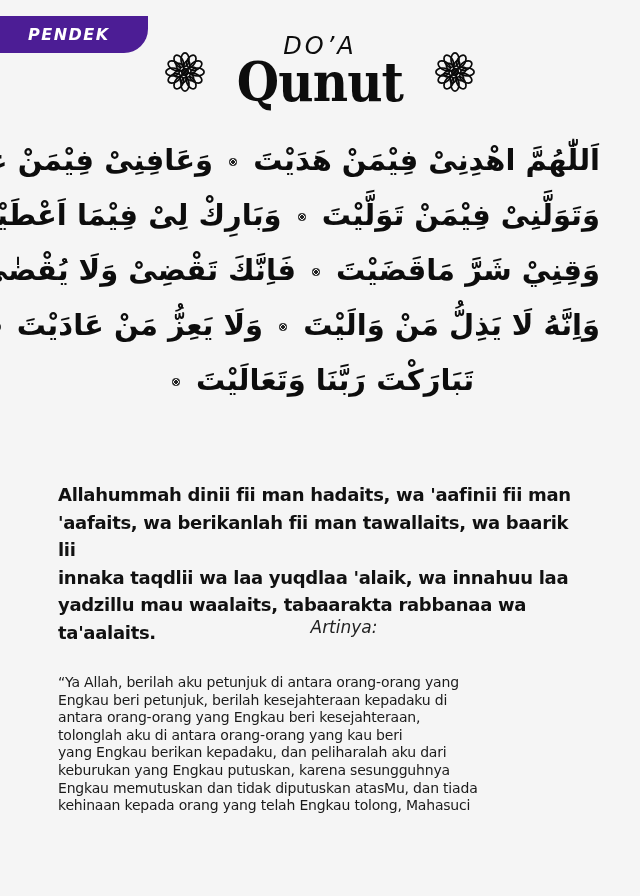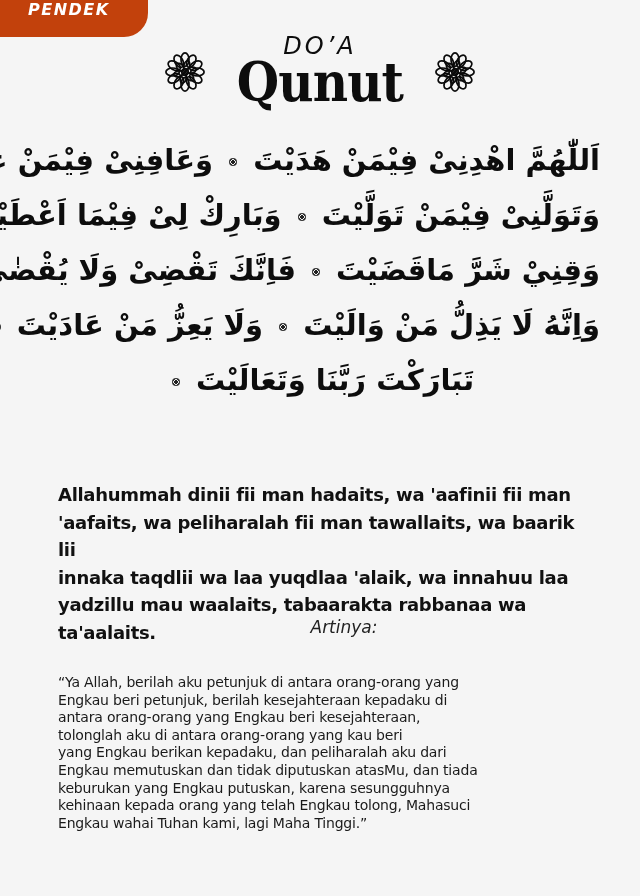--- a/index.html
+++ b/index.html
@@ -11,32 +11,33 @@
       height: 896px;
       background: #f5f5f5;
       position: relative;
       overflow: hidden;
       color: #0d0d0d;
       font-family: "DejaVu Sans", sans-serif;
     }
     .badge {
       position: absolute;
       left: 0;
-      top: 0;
+      top: 16px;
       width: 148px;
       height: 37px;
-      background: #c2410c;
+      background: #4c1d95;
       border-bottom-right-radius: 24px;
       color: #ffffff;
       font-family: "DejaVu Sans", sans-serif;
       font-weight: bold;
       font-style: italic;
       font-size: 16px;
       letter-spacing: 1.5px;
       display: flex;
+      align-items: center;
       padding-left: 28px;
       box-sizing: border-box;
     }
     .title-block {
       position: absolute;
       left: 0;
       top: 30px;
       width: 640px;
       height: 90px;
     }
@@ -236,31 +237,30 @@
     <span class="sep"></span>
   </span>
   <span class="arabic-line">
     <span>تَبَارَكْتَ رَبَّنَا وَتَعَالَيْتَ</span>
     <span class="sep"></span>
   </span>
 </div>
 
 <div class="translit">
   <div>Allahummah dinii fii man hadaits, wa 'aafinii fii man</div>
-  <div>'aafaits, wa peliharalah fii man tawallaits, wa baarik lii</div>
+  <div>'aafaits, wa berikanlah fii man tawallaits, wa baarik lii</div>
   <div>innaka taqdlii wa laa yuqdlaa 'alaik, wa innahuu laa</div>
   <div>yadzillu mau waalaits, tabaarakta rabbanaa wa</div>
   <div>ta'aalaits.</div>
 </div>
 
 <div class="artinya">Artinya:</div>
 
 <div class="translation">
   <span>“Ya Allah, berilah aku petunjuk di antara orang-orang yang</span>
   <span>Engkau beri petunjuk, berilah kesejahteraan kepadaku di</span>
   <span>antara orang-orang yang Engkau beri kesejahteraan,</span>
   <span>tolonglah aku di antara orang-orang yang kau beri</span>
   <span>yang Engkau berikan kepadaku, dan peliharalah aku dari</span>
+  <span>keburukan yang Engkau putuskan, karena sesungguhnya</span>
   <span>Engkau memutuskan dan tidak diputuskan atasMu, dan tiada</span>
-  <span>keburukan yang Engkau putuskan, karena sesungguhnya</span>
   <span>kehinaan kepada orang yang telah Engkau tolong, Mahasuci</span>
-  <span>Engkau wahai Tuhan kami, lagi Maha Tinggi.”</span>
 </div>
 
 </body></html>

